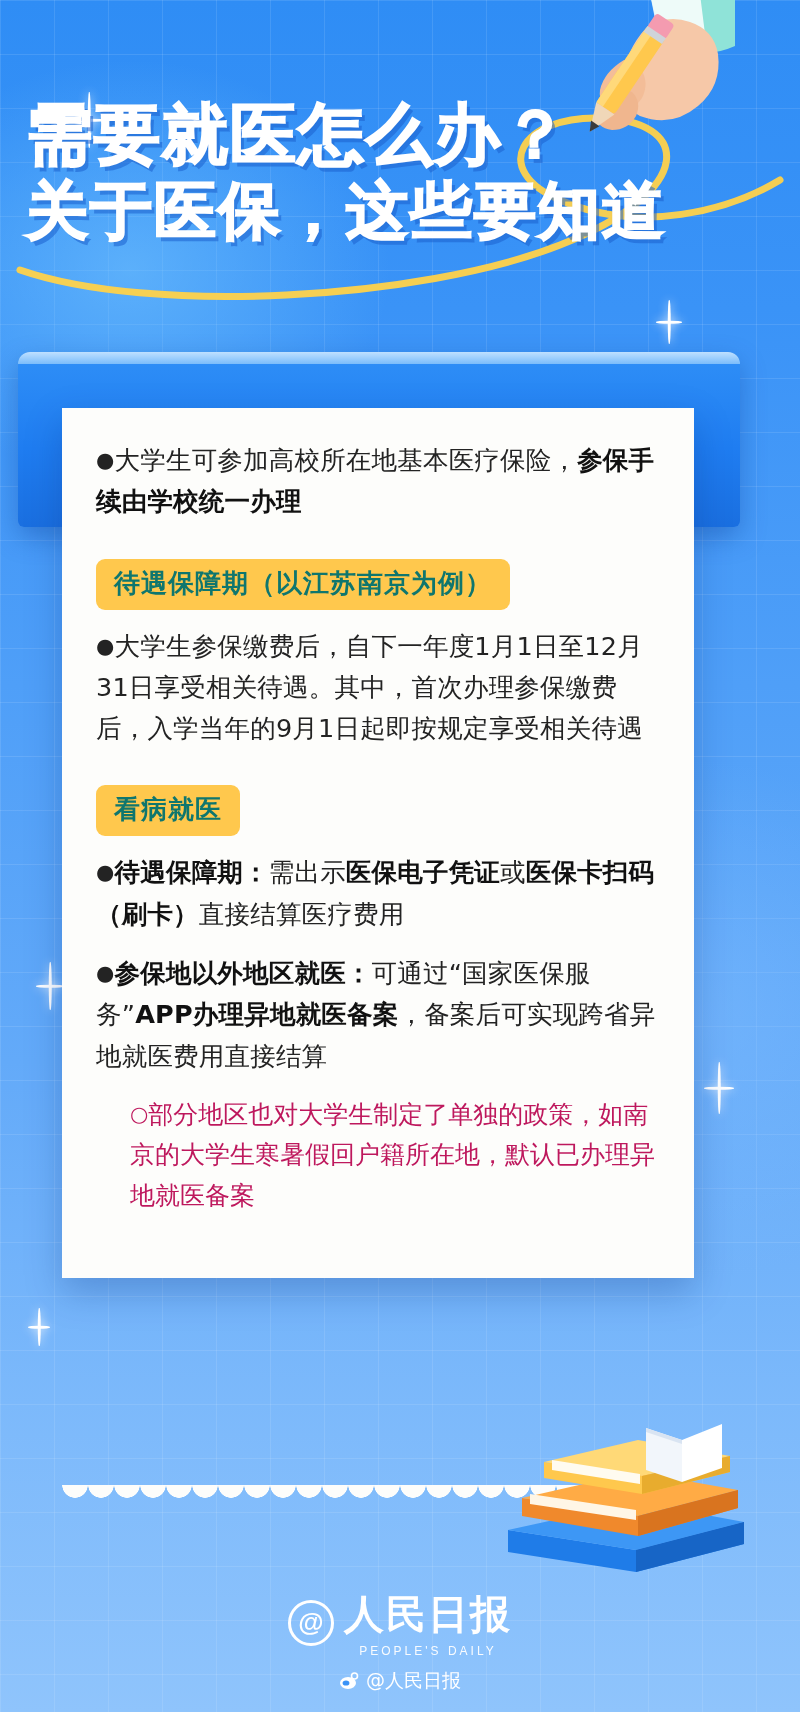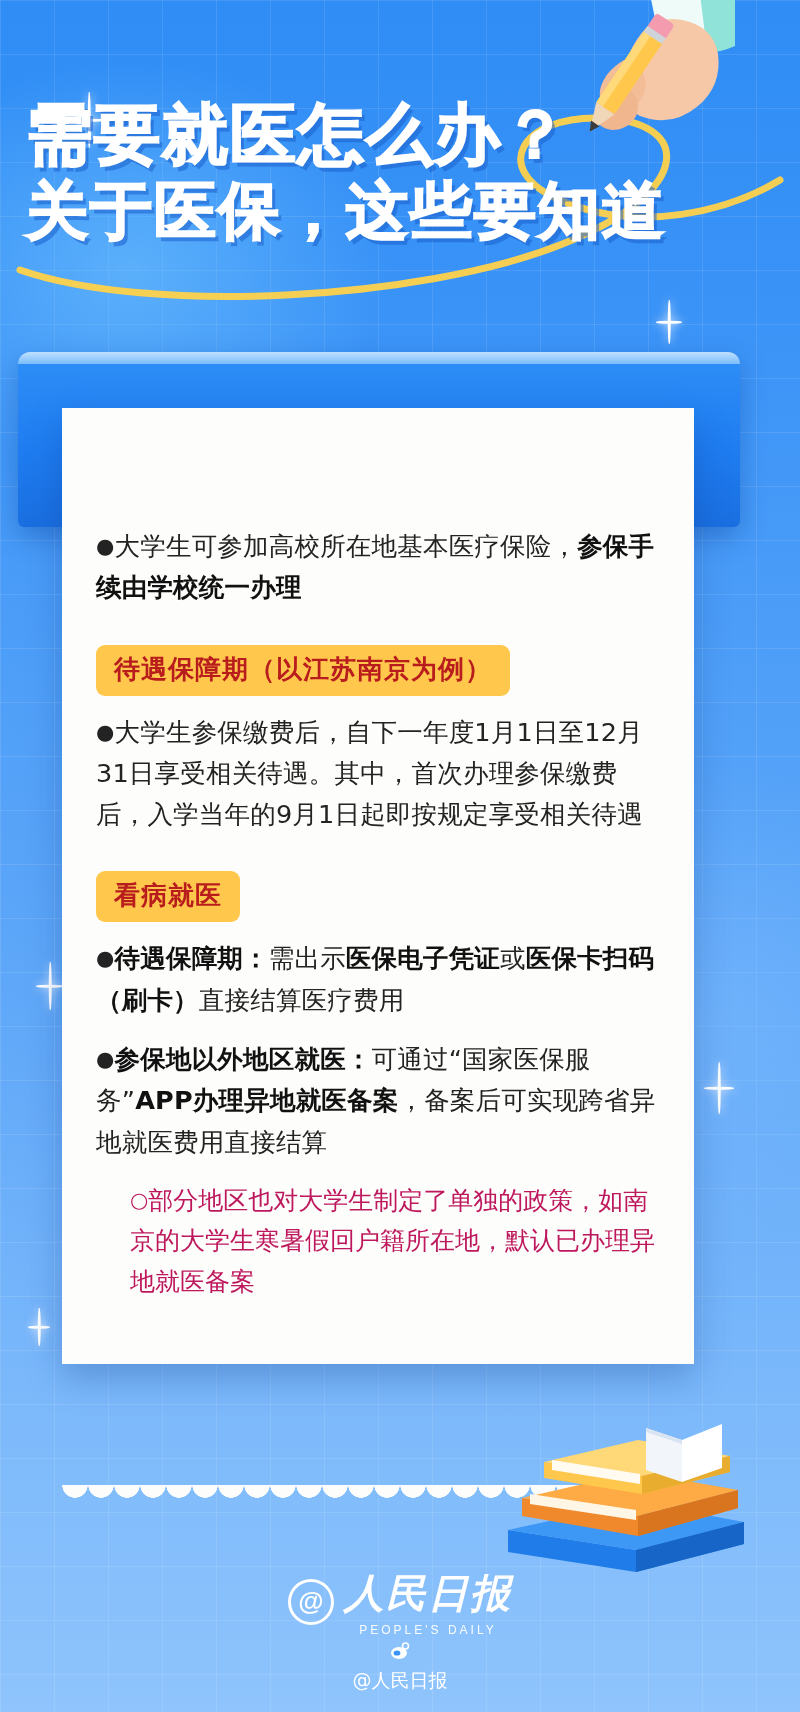--- a/index.html
+++ b/index.html
@@ -141,21 +141,21 @@
 
   
   #card {
     position: absolute;
     left: 62px;
     top: 408px;
     width: 632px;
     background: #fdfdfb;
     z-index: 4;
     box-shadow: 0 14px 34px rgba(10,50,130,0.28);
-    padding: 118px 34px 54px 34px;
+    padding: 32px 34px 54px 34px;
     box-sizing: border-box;
   }
   
   #card-bottom {
     position: absolute;
     left: 62px;
     top: 1485px;
     width: 632px;
     height: 26px;
     z-index: 5;
@@ -173,21 +173,21 @@
     letter-spacing: 0.2px;
     font-family: "DejaVu Sans", "Liberation Sans", sans-serif;
   }
   .para b { font-weight: bold; color: #111; }
 
   .bullet-dot { font-size: 21px; vertical-align: 2px; }
 
   .tag {
     display: inline-block;
     background: #ffc84d;
-    color: #b91c1c;
+    color: #0f766e;
     font-weight: bold;
     font-size: 26px;
     padding: 7px 18px 9px 18px;
     border-radius: 9px;
     margin: 18px 0 16px 0;
     letter-spacing: 1px;
     font-family: "DejaVu Sans", "Liberation Sans", sans-serif;
   }
 
   .sub-para {
@@ -230,37 +230,35 @@
     border: 3px solid #ffffff;
     display: flex; align-items: center; justify-content: center;
     font-size: 26px; font-weight: bold;
     box-sizing: border-box;
   }
   #logo-text {
     font-size: 40px;
     font-weight: bold;
     letter-spacing: 2px;
     font-family: "DejaVu Sans", "Liberation Sans", sans-serif;
-    font-style: italic;
   }
   #logo-sub {
     font-size: 12px;
     letter-spacing: 3px;
     margin-top: 2px;
     opacity: 0.95;
   }
   #weibo-row {
-    margin-top: 4px;
+    margin-top: 10px;
     font-size: 19px;
     display: flex;
     align-items: center;
     justify-content: center;
     gap: 7px;
     font-family: "DejaVu Sans", "Liberation Sans", sans-serif;
-    flex-direction: column;
   }
 </style>
 </head>
 <body>
 
 <div id="poster">
 
   <div id="grid"></div>
   <div class="glow g1"></div>
   <div class="glow g2"></div>

